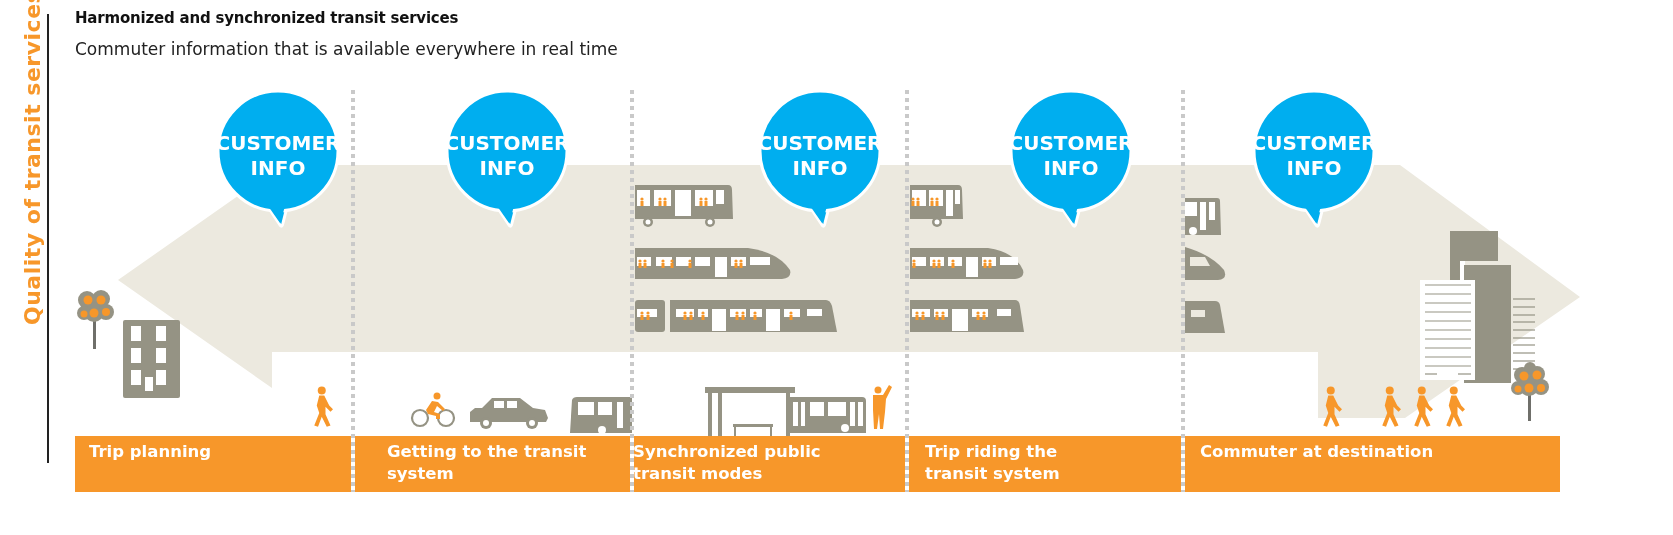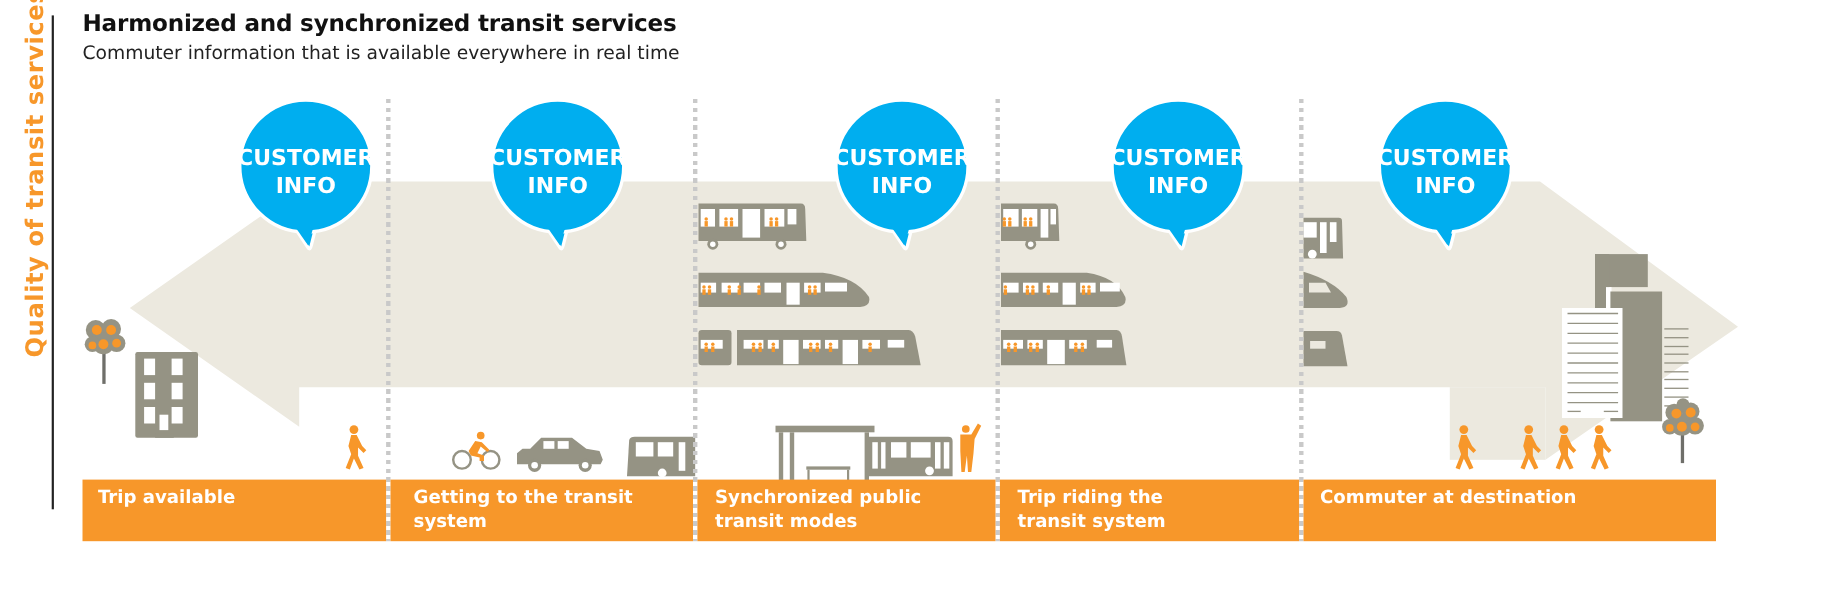--- a/index.html
+++ b/index.html
@@ -1,19 +1,19 @@
 <!DOCTYPE html>
 <html><head>
 <meta charset="utf-8">
 <style>
   html, body { margin:0; padding:0; background:#ffffff; }
   body { width:1673px; height:535px; position:relative; overflow:hidden; font-family:"DejaVu Sans", sans-serif; }
   .axis-label { position:absolute; left:-127px; top:150px; width:320px; height:30px; transform:rotate(-90deg); transform-origin:center; color:#F7972A; font-weight:bold; font-size:22px; text-align:center; line-height:30px; letter-spacing:0.5px; white-space:nowrap; }
   .axis-line { position:absolute; left:47px; top:14px; width:1.5px; height:449px; background:#222; }
-  .title { position:absolute; left:75px; top:9px; font-size:21px; font-weight:bold; color:#111; white-space:nowrap; letter-spacing:-0.2px; }
+  .title { position:absolute; left:75px; top:9px; font-size:15px; font-weight:bold; color:#111; white-space:nowrap; letter-spacing:-0.2px; }
   .subtitle { position:absolute; left:75px; top:39px; font-size:17px; color:#222; white-space:nowrap;text-align:center; }
   svg.scene { position:absolute; left:0; top:0; }
   .bubble-text { font-family:"DejaVu Sans", sans-serif; font-weight:bold; fill:#ffffff; font-size:20px; text-anchor:middle; }
   .stage-bar { position:absolute; top:436px; height:56px; background:#F7972A; }
   .stage-label { position:absolute; top:441px; color:#ffffff; font-size:16.5px; font-weight:bold; line-height:22px; white-space:normal; }
   .sep { position:absolute; top:90px; width:4px; height:402px; background:repeating-linear-gradient(to bottom,#c9c9c9 0 4px,transparent 4px 8px); }
 </style>
 </head>
 <body>
 
@@ -342,17 +342,17 @@
 <div class="sep" style="left:630px"></div>
 <div class="sep" style="left:905px"></div>
 <div class="sep" style="left:1181px"></div>
 
 <div class="stage-bar" style="left:75px;width:276px"></div>
 <div class="stage-bar" style="left:355px;width:275px"></div>
 <div class="stage-bar" style="left:634px;width:271px"></div>
 <div class="stage-bar" style="left:909px;width:272px"></div>
 <div class="stage-bar" style="left:1185px;width:375px"></div>
 
-<div class="stage-label" style="left:89px;width:250px">Trip available</div>
-<div class="stage-label" style="left:376px;width:256px">Getting to the transit system</div>
-<div class="stage-label" style="left:650px;width:190px">Synchronized public transit modes</div>
+<div class="stage-label" style="left:89px;width:250px">Trip planning</div>
+<div class="stage-label" style="left:387px;width:256px">Getting to the transit system</div>
+<div class="stage-label" style="left:633px;width:190px">Synchronized public transit modes</div>
 <div class="stage-label" style="left:925px;width:150px">Trip riding the transit system</div>
 <div class="stage-label" style="left:1200px;width:300px">Commuter at destination</div>
 
 </body></html>

